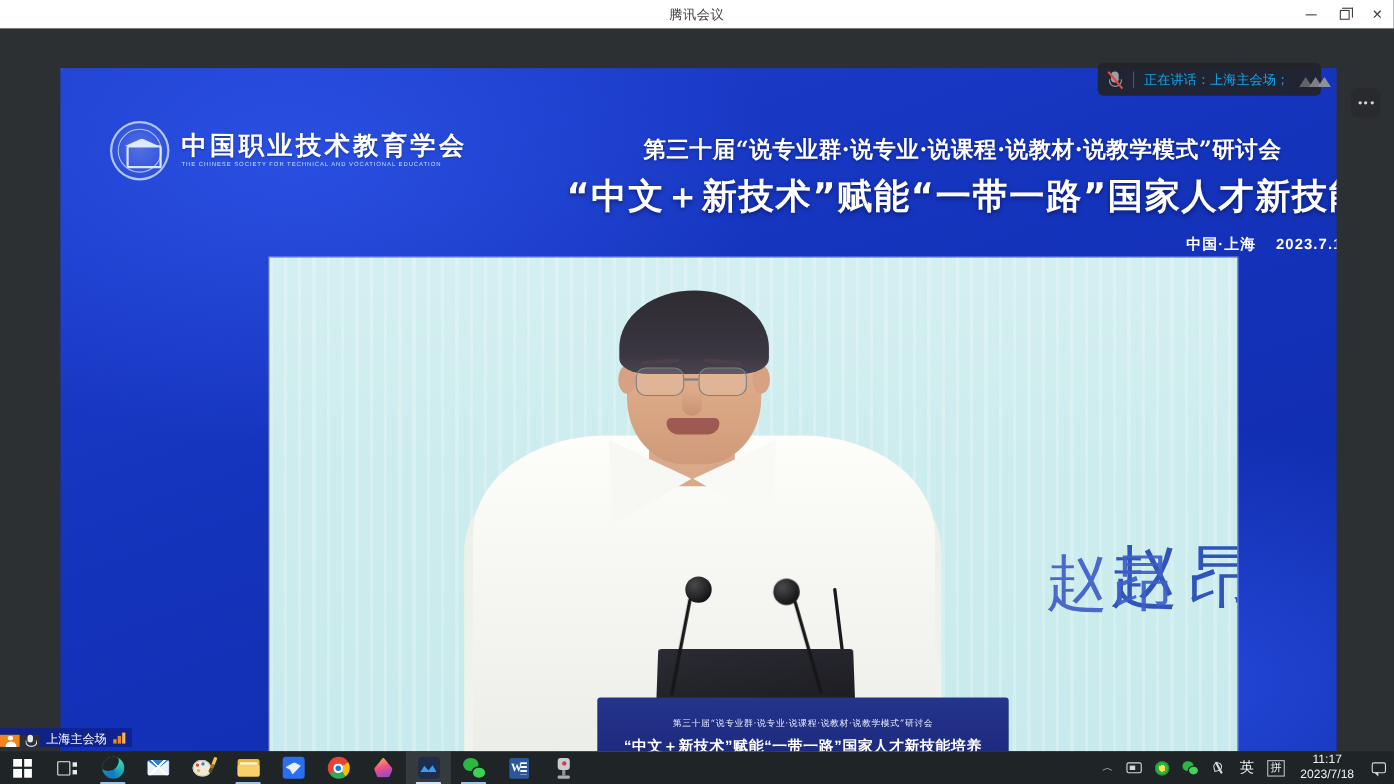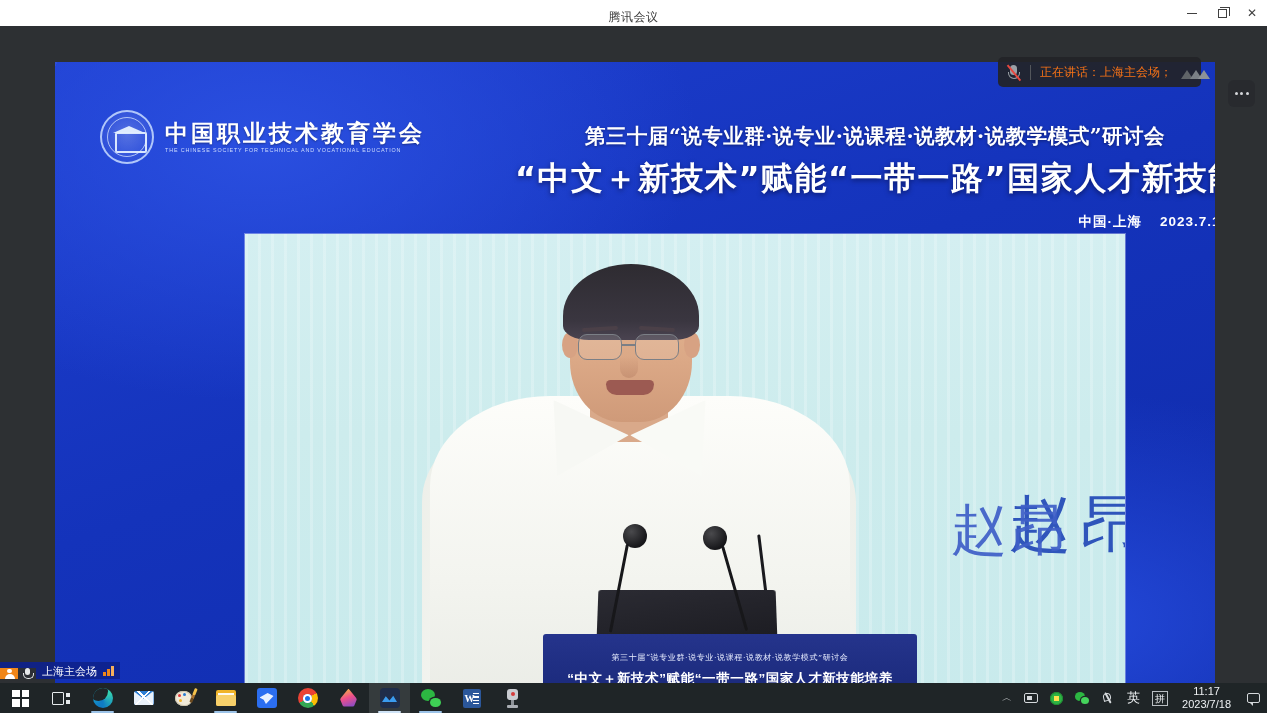--- a/index.html
+++ b/index.html
@@ -8,21 +8,21 @@
     overflow: hidden;
     background: #2d3033;
     font-family: "Liberation Sans", "DejaVu Sans", sans-serif;
   }
 
   
   .titlebar {
     position: absolute; top: 0; left: 0;
     width: 1267px; height: 26px;
     background: #ffffff;
-    display: flex; align-items: flex-end; justify-content: center;
+    display: flex; align-items: center; justify-content: center;
   }
   .titlebar-title {
     font-size: 12px; color: #3c3c3c; letter-spacing: .5px;
   }
   .win-controls {
     position: absolute; right: 0; top: 0; height: 26px;
     display: flex; align-items: center;
   }
   .win-btn {
     width: 30px; height: 26px;
@@ -320,21 +320,21 @@
     position: absolute; left: 1.5px; top: 8px; width: 12px; height: 7px;
     border: 1.4px solid #9aa0a6; border-top: none;
     border-radius: 0 0 7px 7px;
   }
   .mic-off-icon .slash {
     position: absolute; left: 7px; top: -1px; width: 1.6px; height: 20px;
     background: #e8473f; transform: rotate(-40deg);
   }
   .pill-divider { width: 1px; height: 15px; background: #53565b; flex: none; }
   .pill-text {
-    font-size: 12px; color: #f97316; white-space: nowrap;
+    font-size: 12px; color: #0ea5e9; white-space: nowrap;
     flex: 1;
   }
   .wave-icon {
     width: 28px; height: 14px; flex: none; position: relative;
   }
   .wave-icon span {
     position: absolute; bottom: 0; width: 0; height: 0;
     border-left: 6px solid transparent; border-right: 6px solid transparent;
     border-bottom: 9px solid #606468;
   }

